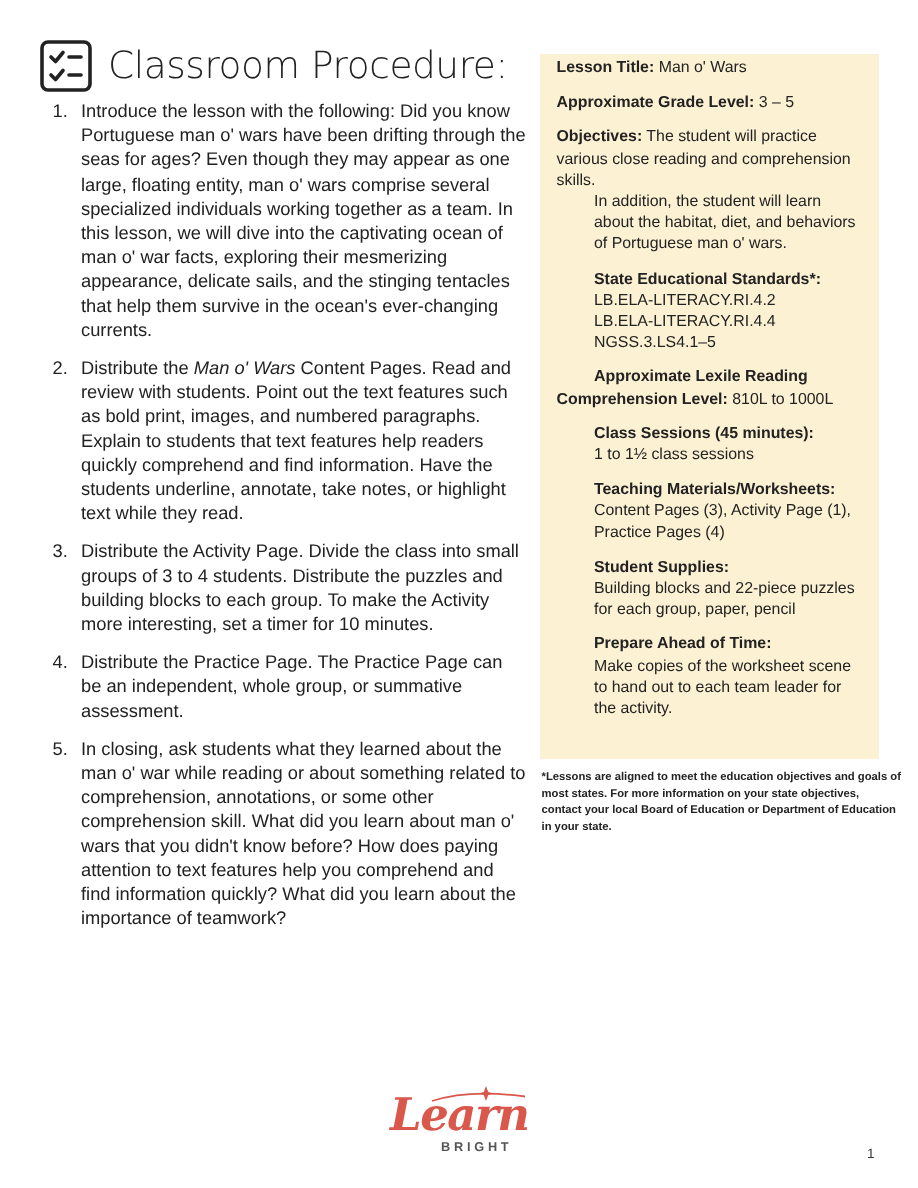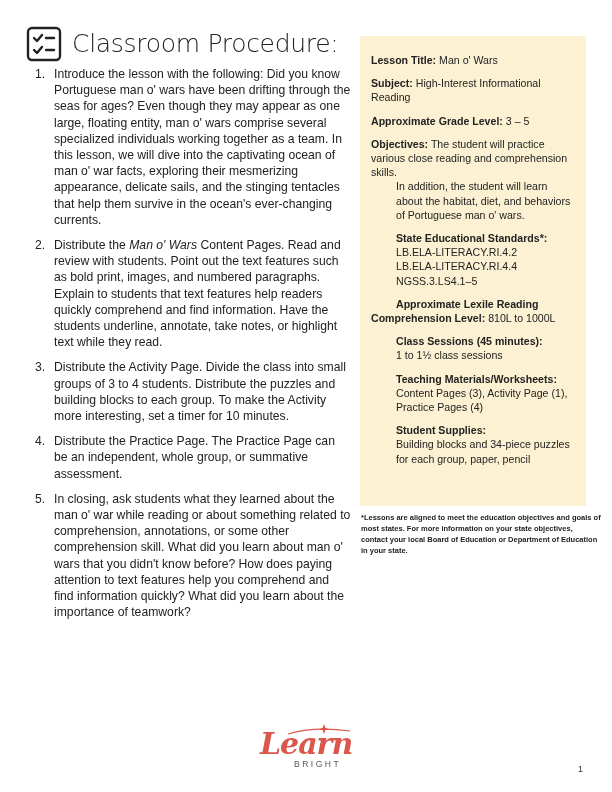--- a/index.html
+++ b/index.html
@@ -11,33 +11,33 @@
   .page-title { font-family: "DejaVu Sans", sans-serif; font-size: 25px; font-weight: 300;
                 color: #222; margin-left: 10px; letter-spacing: -0.3px; line-height: 36px; }
 
   .procedure { position: absolute; left: 33px; top: 66px; width: 318px; margin: 0; padding: 0;
                list-style: none; font-size: 12.2px; line-height: 16.2px; color: #222; }
   .procedure li { position: relative; padding-left: 21px; margin-bottom: 9px; }
   .procedure li .num { position: absolute; left: 2px; top: 0; }
   .procedure em { font-style: italic; }
 
   .sidebar { position: absolute; left: 360px; top: 36px; width: 226px; height: 470px;
-             background: #fcf2d3; box-sizing: border-box; padding: 17px 10px 0 11px;
+             background: #fcf2d3; box-sizing: border-box; padding: 2px 10px 0 11px;
              font-size: 10.6px; line-height: 14.2px; color: #222; }
   .sb-item { margin-bottom: 9px; }
   .sb-item b { font-weight: bold; }
   .sb-line { display: block; margin-left: 25px; }
 
   .footnote { position: absolute; left: 361px; top: 512px; width: 240px;
               font-size: 7.5px; line-height: 11px; color: #222; font-weight: bold; }
 
   .logo { position: absolute; left: 258px; top: 722px; width: 96px; height: 50px; }
   .logo .learn { position: absolute; left: 2px; top: 4px; font-family: "DejaVu Serif", serif;
                  font-style: italic; font-weight: bold; font-size: 30px; color: #d9574b; letter-spacing: -1px; }
-  .logo .bright { position: absolute; left: 36px; top: 37px; font-size: 8.5px; font-weight: normal;
+  .logo .bright { position: absolute; left: 36px; top: 37px; font-size: 8.5px; font-weight: bold;
                   letter-spacing: 2.5px; color: #555; }
   .logo svg { position: absolute; left: 0; top: 0; }
 
   .page-number { position: absolute; left: 578px; top: 764px; font-size: 9px; color: #333; }
 </style>
 </head>
 <body>
 
 <div class="header">
   <svg viewBox="0 0 36 36">
@@ -72,24 +72,20 @@
     <span>In closing, ask students what they learned about the man o' war while reading or about something related to comprehension, annotations, or some other comprehension skill. What did you learn about man o' wars that you didn't know before? How does paying attention to text features help you comprehend and find information quickly? What did you learn about the importance of teamwork?</span>
   </li>
 </ol>
 
 <div class="sidebar">
   <div class="sb-item">
     <b>Lesson Title:</b>
     <span>Man o' Wars</span>
   </div>
   <div class="sb-item">
-    <b>Subject:</b>
-    <span>High-Interest Informational Reading</span>
-  </div>
-  <div class="sb-item">
     <b>Approximate Grade Level:</b>
     <span>3 – 5</span>
   </div>
   <div class="sb-item">
     <b>Objectives:</b>
     <span>The student will practice various close reading and comprehension skills.</span>
     <span class="sb-line">In addition, the student will learn about the habitat, diet, and behaviors of Portuguese man o' wars.</span>
   </div>
   <div class="sb-item">
     <b class="sb-line">State Educational Standards*:</b>
@@ -105,21 +101,25 @@
   <div class="sb-item">
     <b class="sb-line">Class Sessions (45 minutes):</b>
     <span class="sb-line">1 to 1½ class sessions</span>
   </div>
   <div class="sb-item">
     <b class="sb-line">Teaching Materials/Worksheets:</b>
     <span class="sb-line">Content Pages (3), Activity Page (1), Practice Pages (4)</span>
   </div>
   <div class="sb-item">
     <b class="sb-line">Student Supplies:</b>
-    <span class="sb-line">Building blocks and 34-piece puzzles for each group, paper, pencil</span>
+    <span class="sb-line">Building blocks and 22-piece puzzles for each group, paper, pencil</span>
+  </div>
+  <div class="sb-item">
+    <b class="sb-line">Prepare Ahead of Time:</b>
+    <span class="sb-line">Make copies of the worksheet scene to hand out to each team leader for the activity.</span>
   </div>
 </div>
 
 <div class="footnote">*Lessons are aligned to meet the education objectives and goals of most states. For more information on your state objectives, contact your local Board of Education or Department of Education in your state.</div>
 
 <div class="logo">
   <svg width="96" height="14" viewBox="0 0 96 14">
     <path d="M30 12 Q55 4 92 9" fill="none" stroke="#d9574b" stroke-width="1.2"></path>
     <path d="M66 2 L67.5 6 L71 7 L67.5 8 L66 12 L64.5 8 L61 7 L64.5 6 Z" fill="#d9574b"></path>
   </svg>

